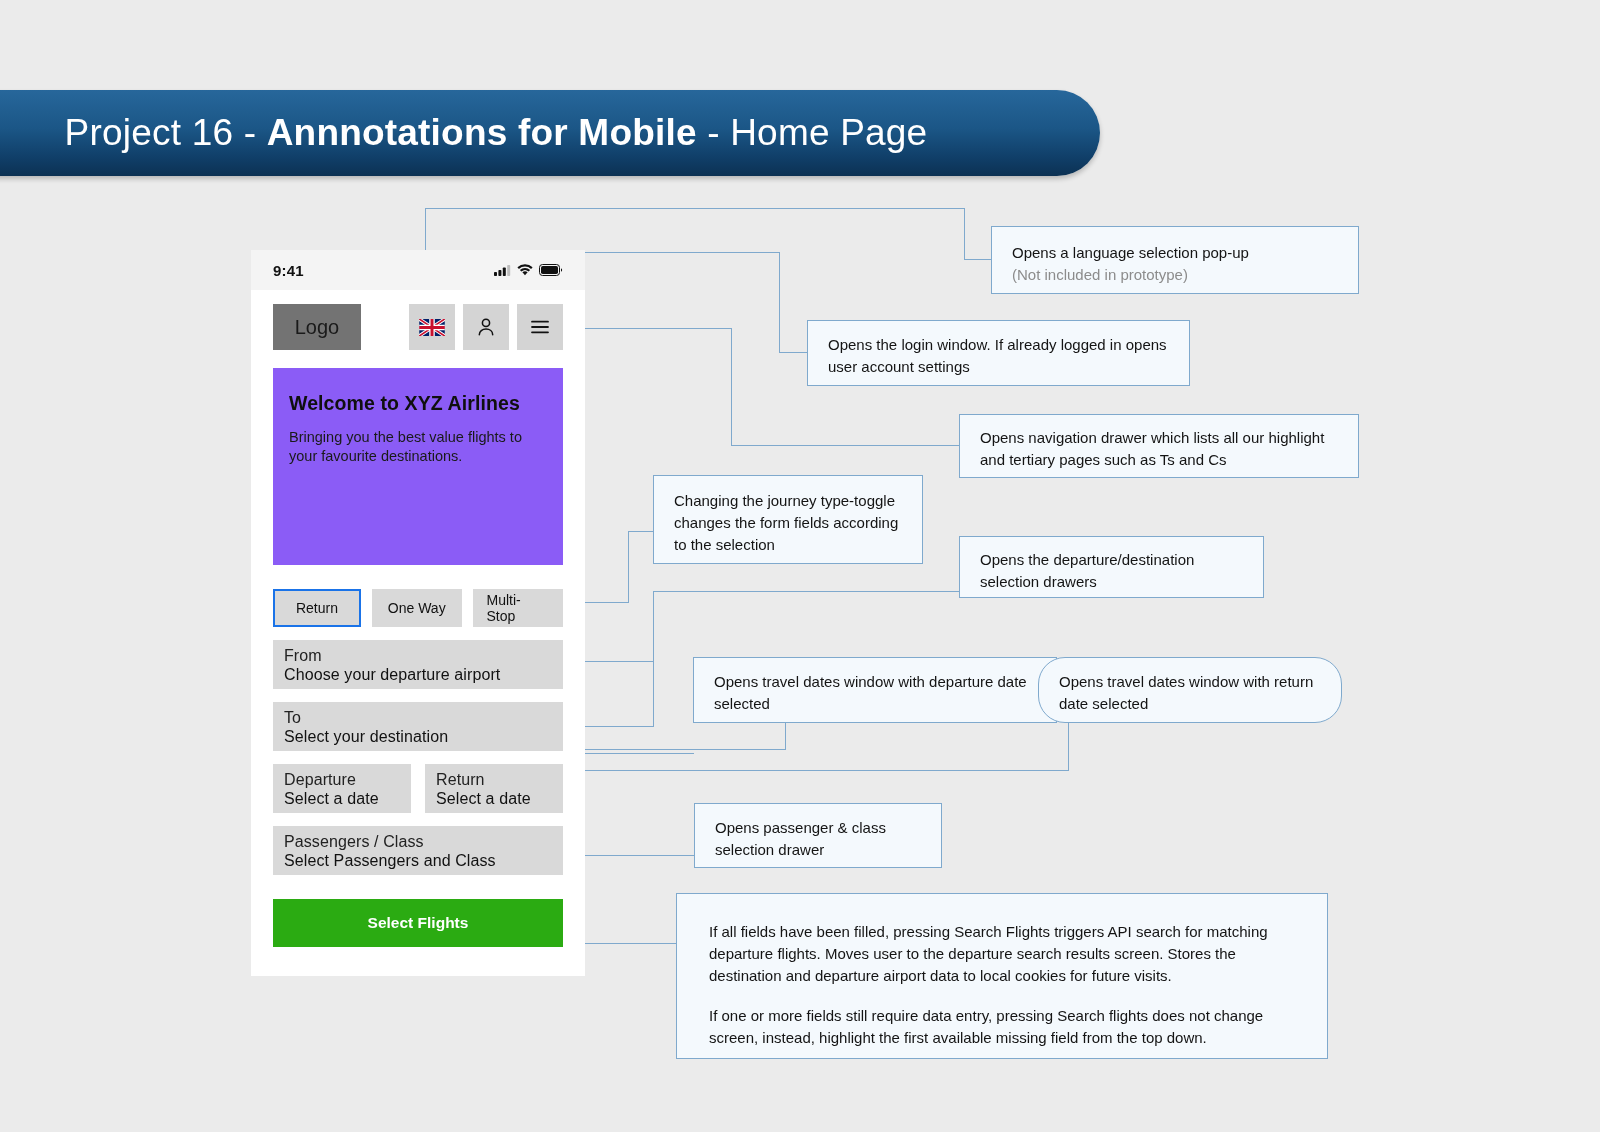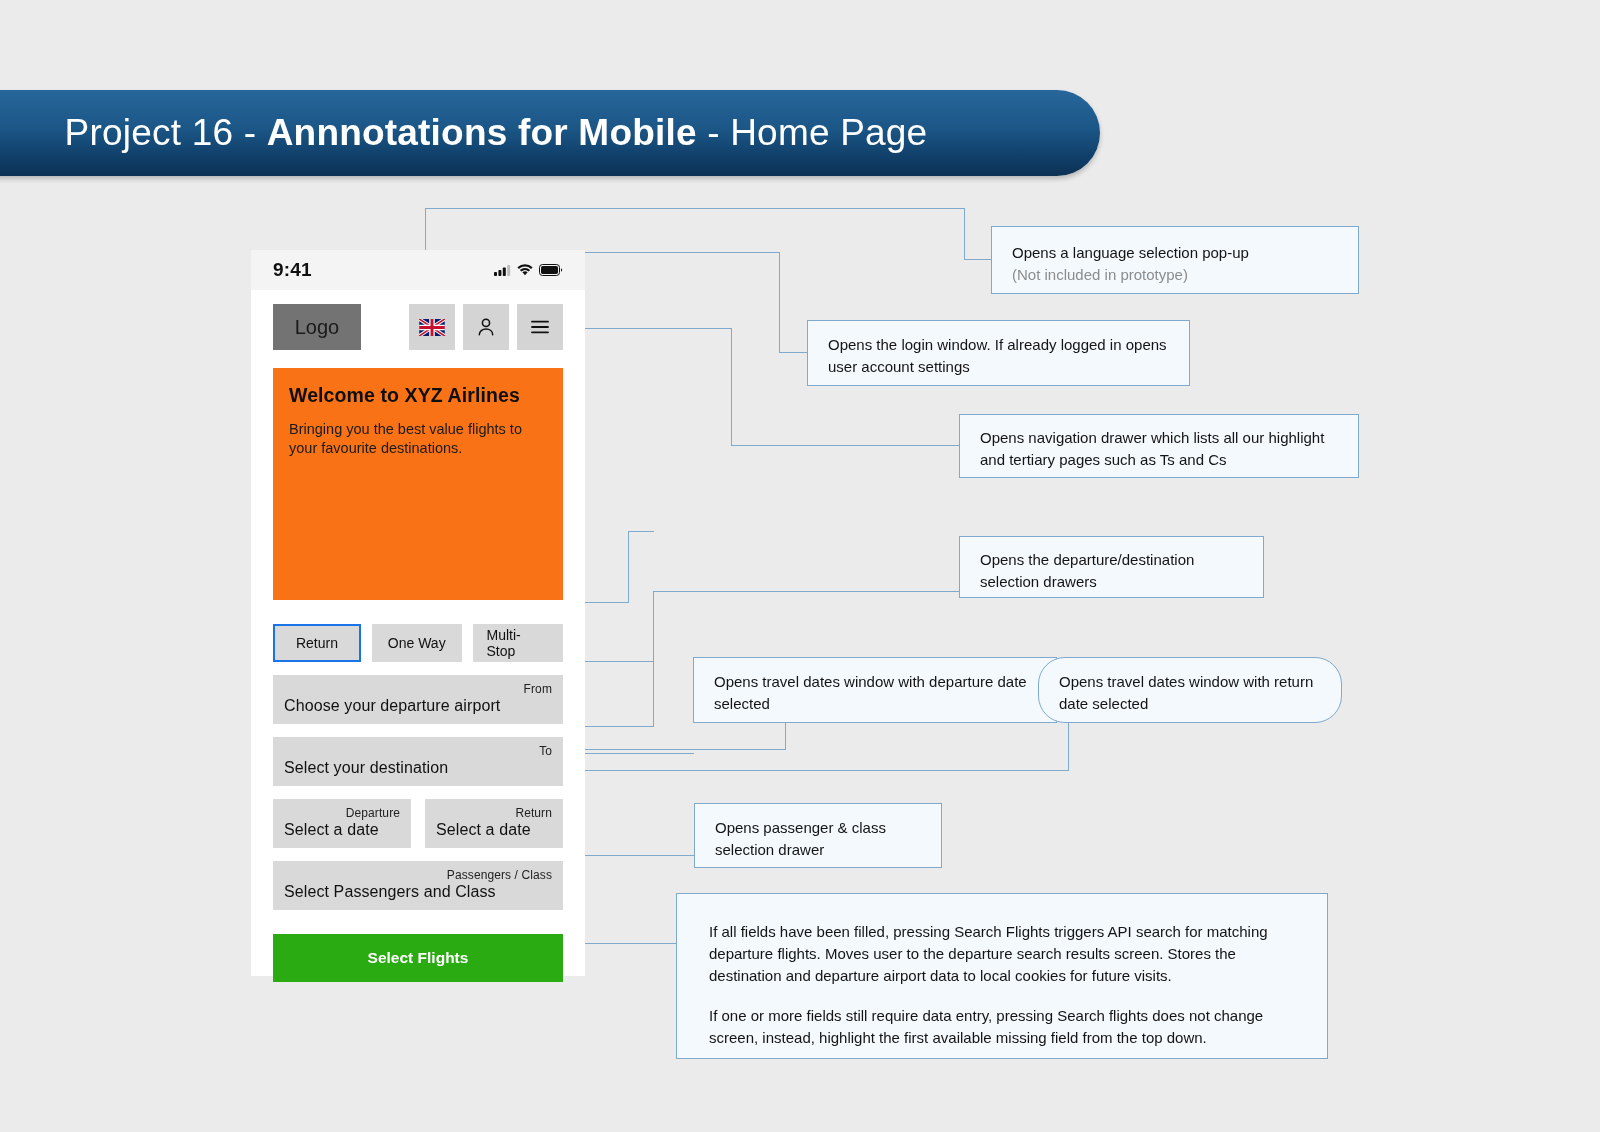--- a/index.html
+++ b/index.html
@@ -32,60 +32,60 @@
   .phone {
     position: absolute; left: 251px; top: 250px;
     width: 334px; height: 726px;
     background: #ffffff;
   }
   .statusbar {
     position: relative; height: 40px; background: #f4f4f4;
     display: flex; align-items: center; justify-content: space-between;
     padding: 0 22px;
   }
-  .status-time { font-size: 19px; font-weight: 700; color: #111; letter-spacing:.2px; }
+  .status-time { font-size: 15px; font-weight: 700; color: #111; letter-spacing:.2px; }
   .status-icons { display: flex; align-items: center; gap: 6px; }
 
   .app-header { display: flex; align-items: center; padding: 14px 22px 0 22px; gap: 8px; }
   .logo-box {
     width: 88px; height: 46px; background: #737373;
     display: flex; align-items: center; justify-content: center;
     font-size: 20px; color: #1a1a1a;
   }
   .hdr-spacer { flex: 1 1 auto; }
   .icon-box {
     width: 46px; height: 46px; background: #d4d4d4;
     display: flex; align-items: center; justify-content: center;
   }
 
   
   .hero {
-    margin: 18px 22px 0 22px; height: 232px; background: #f97316;
-    padding: 16px 16px 0 16px;
+    margin: 18px 22px 0 22px; height: 197px; background: #8b5cf6;
+    padding: 24px 16px 0 16px;
   }
   .hero-title { font-size: 19.5px; font-weight: 700; color: #0f0f0f; letter-spacing:.1px; }
   .hero-sub { margin-top: 13px; font-size: 14.5px; line-height: 1.33; color: #1a1a1a; }
 
   
   .toggles { display: flex; gap: 11px; margin: 24px 22px 0 22px; }
   .toggle {
     height: 38px; background: #d9d9d9; display: flex; align-items: center;
     justify-content: center; font-size: 14px; color: #111; padding: 0 14px;
   }
   .toggle.t1 { width: 92px; }
   .toggle.t2 { width: 94px; }
   .toggle.t3 { width: 95px; }
   .toggle.selected { border: 2px solid #1a73e8; }
 
   
   .field {
     margin: 13px 22px 0 22px; background: #d9d9d9;
     height: 49px; padding: 7px 11px 0 11px;
   }
-  .field-label { font-size: 12px; color: #222; letter-spacing:.1px;text-align:right; }
+  .field-label { font-size: 16px; color: #222; letter-spacing:.1px; }
   .field-value { font-size: 16px; color: #111; margin-top: 1px; letter-spacing:.1px; }
   .field-row { display: flex; gap: 14px; margin: 13px 22px 0 22px; }
   .field-row .field { margin: 0; flex: 1 1 0; }
 
   .cta {
     margin: 24px 22px 0 22px; height: 48px; background: #2bab12;
     color: #fff; font-size: 15.5px; font-weight: 700;
     display: flex; align-items: center; justify-content: center;
   }
 
@@ -247,20 +247,23 @@
   </div>
 
   <div class="callout" style="left:807px; top:320px; width:383px; height:66px; padding-top:13px;">
     <div>Opens the login window. If already logged in opens user account settings</div>
   </div>
 
   <div class="callout" style="left:959px; top:414px; width:400px; height:64px; padding-top:12px;">
     <div>Opens navigation drawer which lists all our highlight and tertiary pages such as Ts and Cs</div>
   </div>
 
+  <div class="callout" style="left:653px; top:475px; width:270px; height:89px; padding-top:14px;">
+    <div>Changing the journey type-toggle changes the form fields according to the selection</div>
+  </div>
 
   <div class="callout" style="left:959px; top:536px; width:305px; height:62px; padding-top:12px;">
     <div>Opens the departure/destination selection drawers</div>
   </div>
 
   <div class="callout" style="left:693px; top:657px; width:364px; height:66px; padding-top:13px;">
     <div>Opens travel dates window with departure date selected</div>
   </div>
 
   <div class="callout" style="left:1038px; top:657px; width:304px; height:66px; padding-top:13px;border-radius:27px;">

